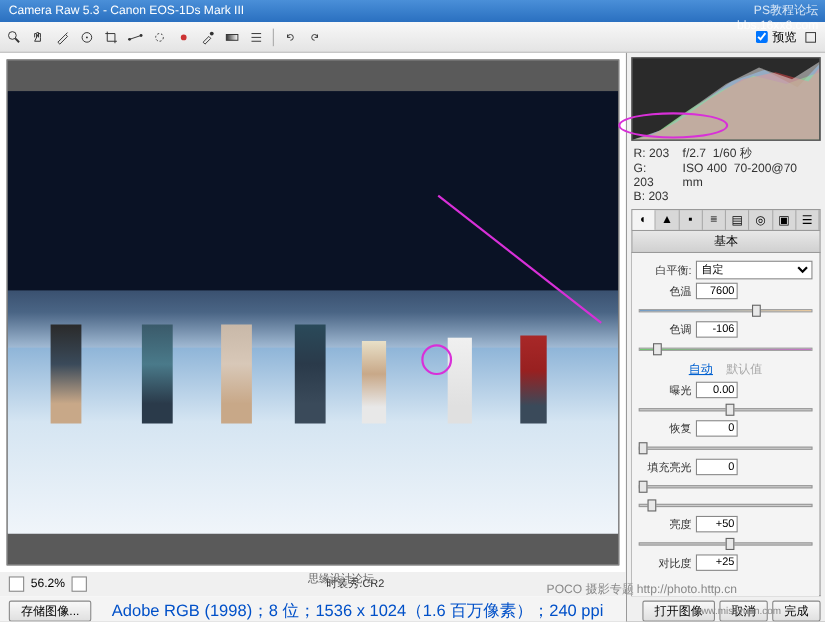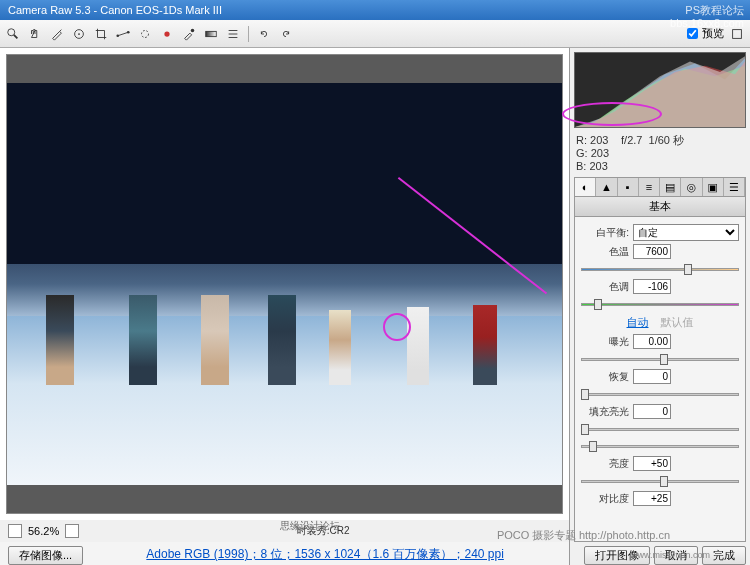--- a/index.html
+++ b/index.html
@@ -27,21 +27,21 @@
 .p7{left:84%;background:linear-gradient(180deg,#a82828 0%,#982020 40%,#3a4a5a 80%);width:24px;height:80px}
 .annot{position:absolute;pointer-events:none}
 .circle1{left:376px;top:258px;width:28px;height:28px;border:2px solid #d830d8;border-radius:50%}
 .circle2{right:-8px;top:90px;width:100px;height:24px;border:2px solid #d830d8;border-radius:50%}
 .line1{position:absolute;left:392px;top:122px;width:188px;height:150px;border-top:2px solid #d830d8;transform:rotate(38deg);transform-origin:left top}
 .cbot{display:flex;align-items:center;padding:0 8px;height:22px;background:#f0f0f0;gap:6px}
 .cbot .sq{width:14px;height:14px;border:1px solid #888;background:#fff}
 .fn{flex:1;text-align:center;color:#333;font-size:10px}
 .lbot{display:flex;align-items:flex-start;padding:4px 8px;gap:6px;background:#f4f4f4}
 .btn{padding:1px 10px;background:linear-gradient(#f8f8f8,#e0e0e0);border:1px solid #888;border-radius:2px;cursor:pointer;font-size:11px}
-.link{color:#0050c8;text-decoration:underline;cursor:pointer;font-size:12px}
+.link{color:#0050c8;cursor:pointer;font-size:15px}
 .right{width:180px;display:flex;flex-direction:column;background:#f0f0f0}
 .histo{height:76px;background:#2a2a2a;margin:4px;border:1px solid #666;position:relative;overflow:hidden}
 .histo svg{width:100%;height:100%}
 .info{padding:2px 6px;font-size:10px;color:#333;display:flex;gap:12px}
 .info .col{line-height:13px}
 .ptabs{display:flex;background:#d8d8d8;border:1px solid #999;margin:2px 4px 0;height:20px}
 .ptab{width:22px;display:flex;align-items:center;justify-content:center;border-right:1px solid #aaa;cursor:pointer}
 .ptab.on{background:#f4f4f4}
 .phead{background:linear-gradient(#e8e8e8,#d0d0d0);border:1px solid #999;border-top:0;margin:0 4px;text-align:center;padding:2px;font-size:11px}
 .panel{flex:1;margin:0 4px;border:1px solid #999;border-top:0;background:#f4f4f4;overflow-y:auto;padding:4px 6px}
@@ -203,20 +203,21 @@
     </div>
     <div class="annot circle2" style="position:absolute;right:88px;top:102px"></div>
     <div class="info">
       <div class="col">
         <div>R: 203</div>
           <div>G: 203</div>
           <div>B: 203</div>
       </div>
       <div class="col">
         <div><span>f/2.7</span>&nbsp;&nbsp;<span>1/60 秒</span></div>
+        <div><span>ISO 400</span>&nbsp;&nbsp;<span>70-200@70 mm</span></div>
       </div>
     </div>
     <div class="ptabs">
       <div class="ptab on">◐</div>
       <div class="ptab">▲</div>
       <div class="ptab">▪</div>
       <div class="ptab">≡</div>
       <div class="ptab">▤</div>
       <div class="ptab">◎</div>
       <div class="ptab">▣</div>

